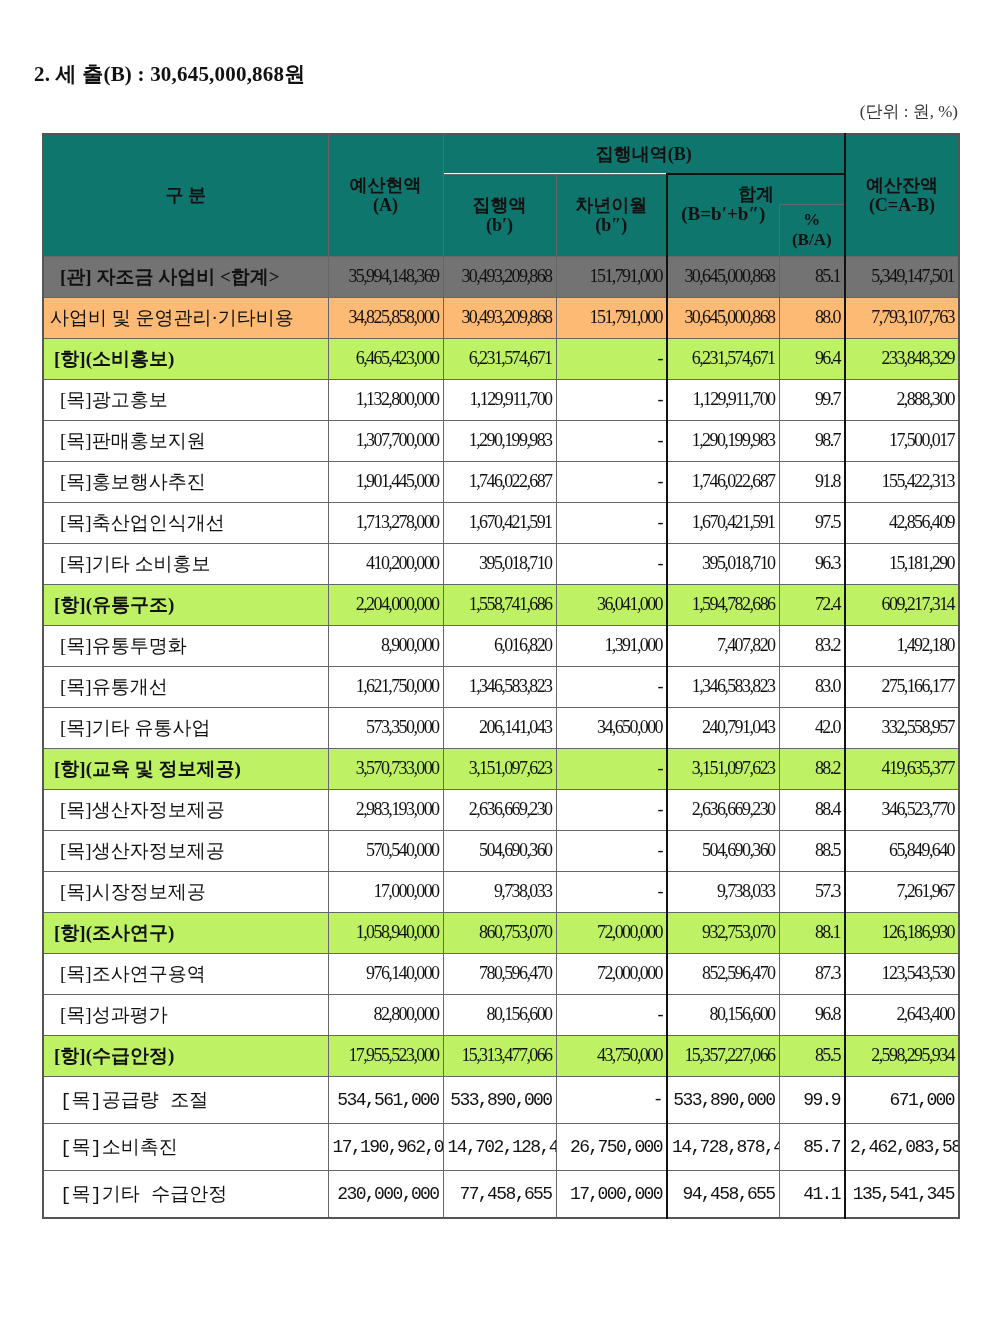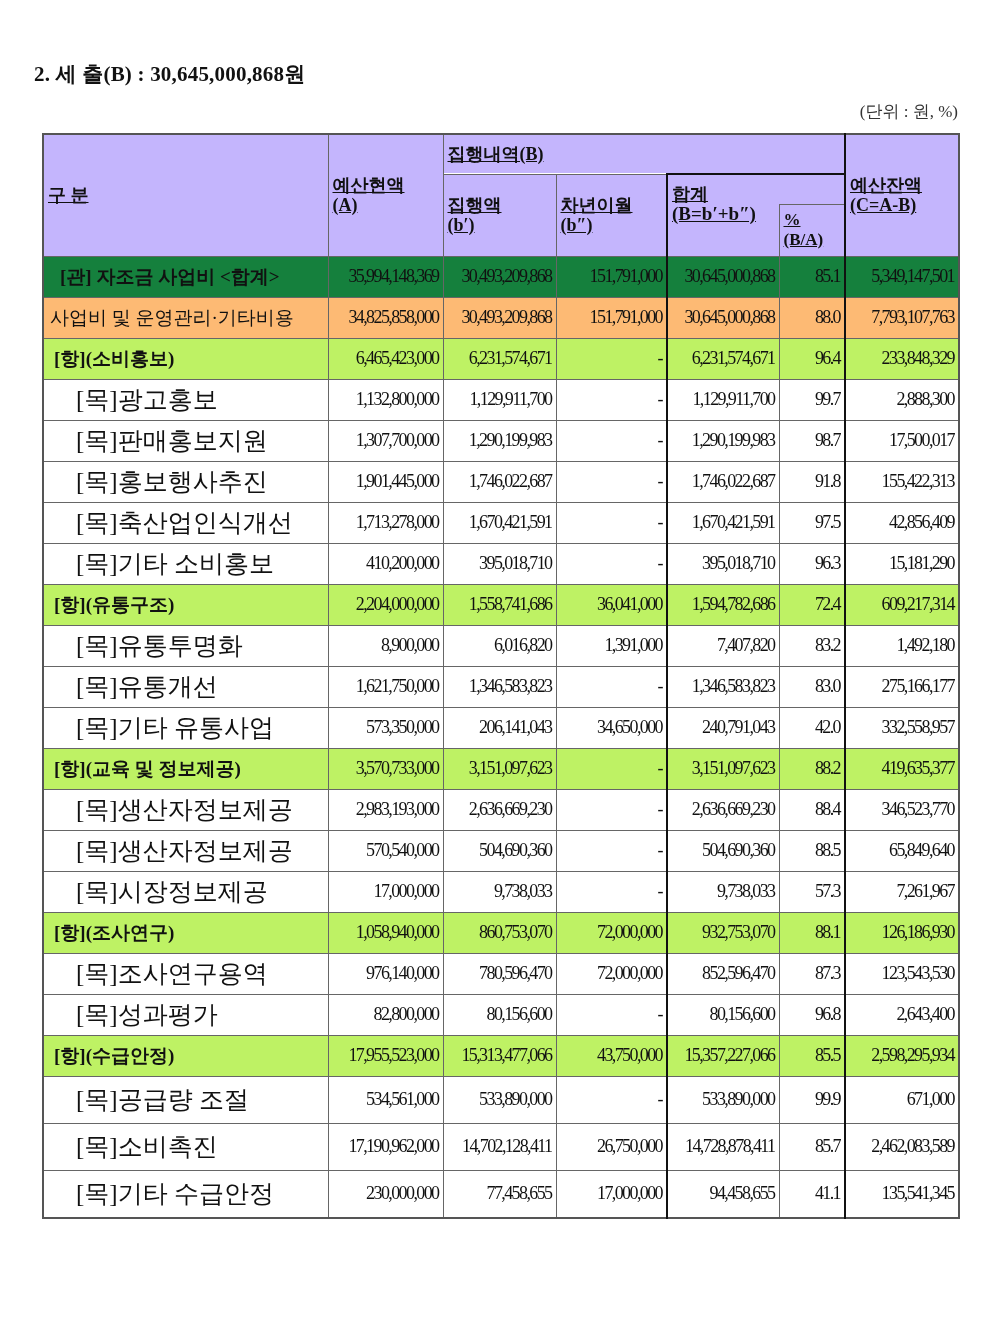--- a/index.html
+++ b/index.html
@@ -1,35 +1,35 @@
 <!DOCTYPE html>
 <html><head>
 <meta charset="utf-8">
 <style>
   html, body { margin:0; padding:0; background:#ffffff; }
   body { width:992px; height:1332px; position:relative; font-family:"Liberation Serif","DejaVu Serif",serif; color:#111; }
   .title { position:absolute; left:34px; top:60px; font-size:21px; font-weight:bold; letter-spacing:0.2px; }
   .unit { position:absolute; right:34px; top:100px; font-size:17px; color:#333; }
   table.budget { position:absolute; left:42px; top:133px; width:916px; border-collapse:collapse; table-layout:fixed; border:2px solid #555; }
   table.budget td, table.budget th { border:1px solid #666; padding:0 4px; font-size:18px; white-space:nowrap; overflow:hidden; }
-  th { background:#c4b5fd; font-weight:bold; text-align:left; line-height:20px;text-decoration:underline; }
+  th { background:#0f766e; font-weight:bold; text-align:center; line-height:20px; }
   th.thick-left { border-left:2px solid #111 !important; }
   td.thick-left { border-left:2px solid #111 !important; }
   th.thick-top { border-top:2px solid #111 !important; }
   td.num { text-align:right; letter-spacing:-1.6px; font-size:18px; }
   td.label { text-align:left; }
-  tr.row-total td { background:#15803d; height:40px;margin-top:43px; }
+  tr.row-total td { background:#737373; height:40px;margin-top:43px; }
   tr.row-sub td { background:#fdba74; height:40px; }
   tr.row-hang td { background:#bef264; height:40px;margin-top:28px; }
   tr.row-mok td { background:#ffffff; height:40px; border-bottom:1px dotted #888; }
-  tr.row-mok.tall td { height:46px; }
+  tr.row-mok.tall td { height:46px;font-family:Liberation Mono, monospace; }
   tr.row-total td.label { font-size:19px; font-weight:bold; padding-left:16px; }
   tr.row-sub td.label { font-size:19px; padding-left:6px; }
   tr.row-hang td.label { font-size:19px; font-weight:bold; padding-left:10px; }
-  tr.row-mok td.label { font-size:25px; padding-left:32px; }
+  tr.row-mok td.label { font-size:19px; padding-left:16px; }
 </style>
 </head>
 <body>
 
 <div class="title">2. 세  출(B) : 30,645,000,868원</div>
 <div class="unit">(단위 : 원, %)</div>
 
 <table class="budget">
   <colgroup>
     <col style="width:285px">

